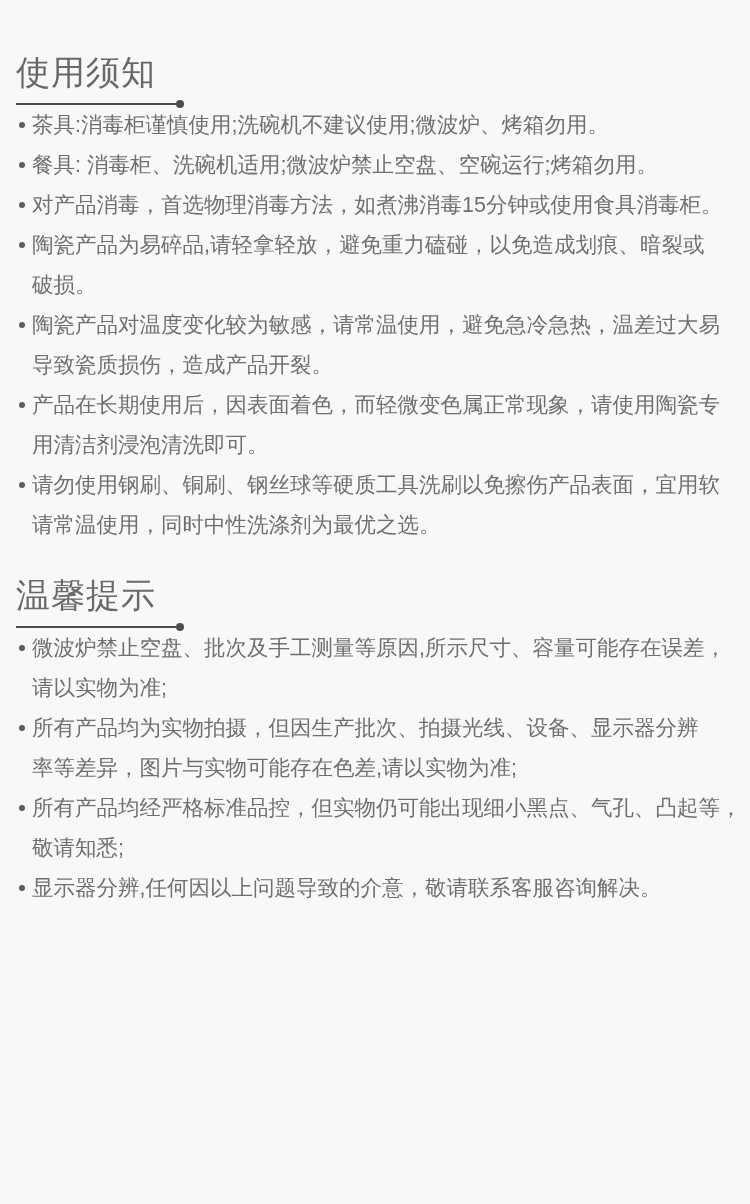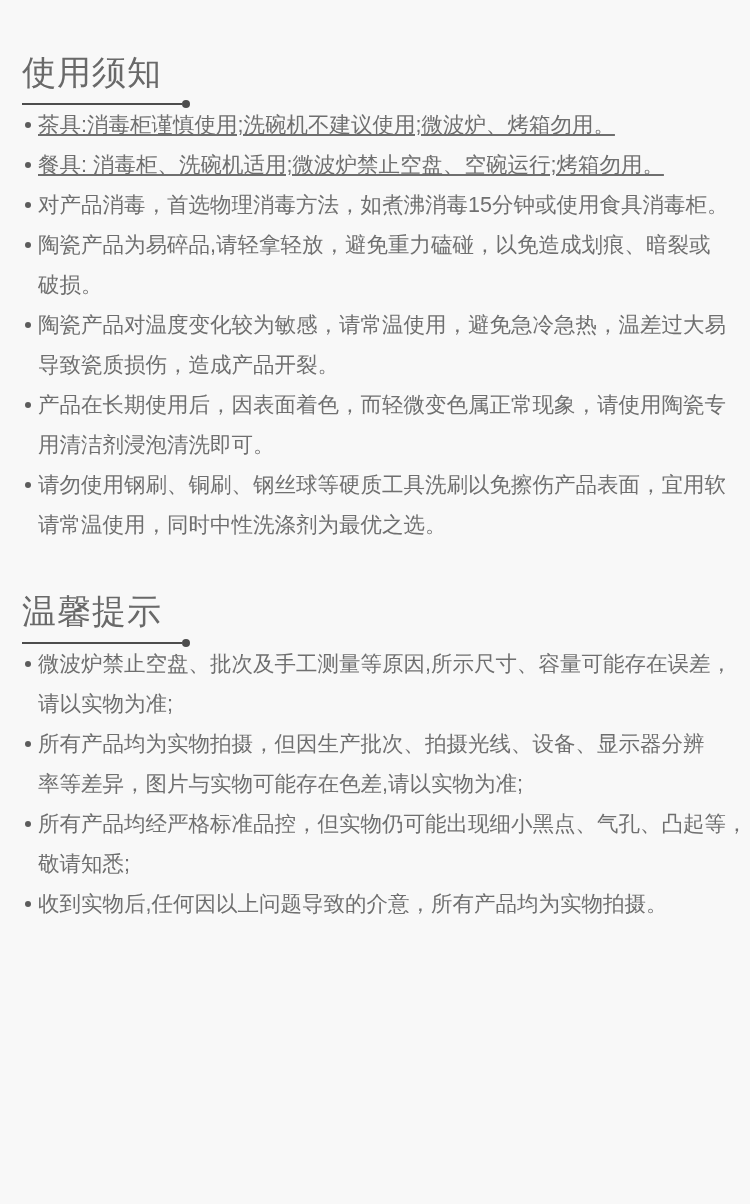--- a/index.html
+++ b/index.html
@@ -8,33 +8,33 @@
   }
   body {
     width: 750px;
     height: 1204px;
     background: #f8f8f8;
     overflow: hidden;
     font-family: "Liberation Sans", sans-serif;
     -webkit-font-smoothing: antialiased;
   }
   .page {
-    padding-left: 22px;
+    padding-left: 16px;
     padding-right: 0;
   }
   .section-title {
     margin: 0;
     font-size: 34px;
     line-height: 44px;
     font-weight: 400;
     letter-spacing: 1px;
     color: #696969;
   }
   .title-1 { margin-top: 50px; }
-  .title-2 { margin-top: 44px; }
+  .title-2 { margin-top: 28px; }
   .title-rule {
     position: relative;
     width: 160px;
     height: 2px;
     margin-top: 9px;
     background: #4d4d4d;
   }
   .rule-dot {
     position: absolute;
     right: -8px;
@@ -44,21 +44,21 @@
     border-radius: 50%;
     background: #4d4d4d;
   }
   ul.notice-list {
     list-style: none;
     margin: 0;
     padding: 0;
     font-size: 21.5px;
     color: #6f6f6f;
   }
-  .list-a { margin-top: 44px; text-decoration: underline; }
+  .list-a { margin-top: 44px; }
   .list-b { margin-top: 40px; }
   .list-c { margin-top: 44px; }
   ul.notice-list li {
     position: relative;
     padding-left: 16px;
     line-height: 40px;
   }
   .item-text {
     white-space: pre;
   }
@@ -158,17 +158,17 @@
       <span class="item-text">所有产品均为实物拍摄，但因生产批次、拍摄光线、设备、显示器分辨
 率等差异，图片与实物可能存在色差,请以实物为准;</span>
     </li>
     <li>
       <span class="marker dot"></span>
       <span class="item-text">所有产品均经严格标准品控，但实物仍可能出现细小黑点、气孔、凸起等，
 敬请知悉;</span>
     </li>
     <li>
       <span class="marker dot"></span>
-      <span class="item-text">收到实物后,任何因以上问题导致的介意，所有产品均为实物拍摄。</span>
+      <span class="item-text">显示器分辨,任何因以上问题导致的介意，敬请联系客服咨询解决。</span>
     </li>
   </ul>
 
 </div>
 
 </body></html>

